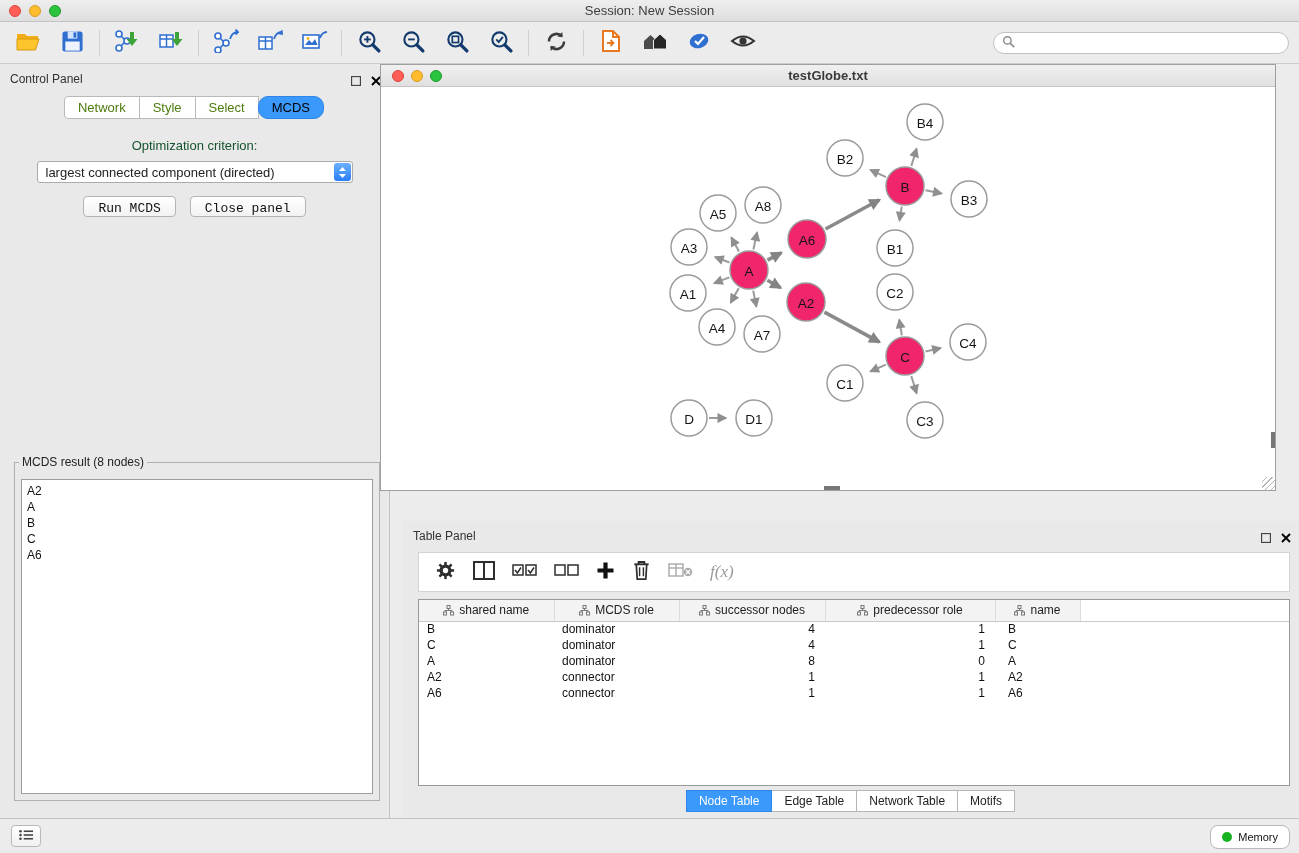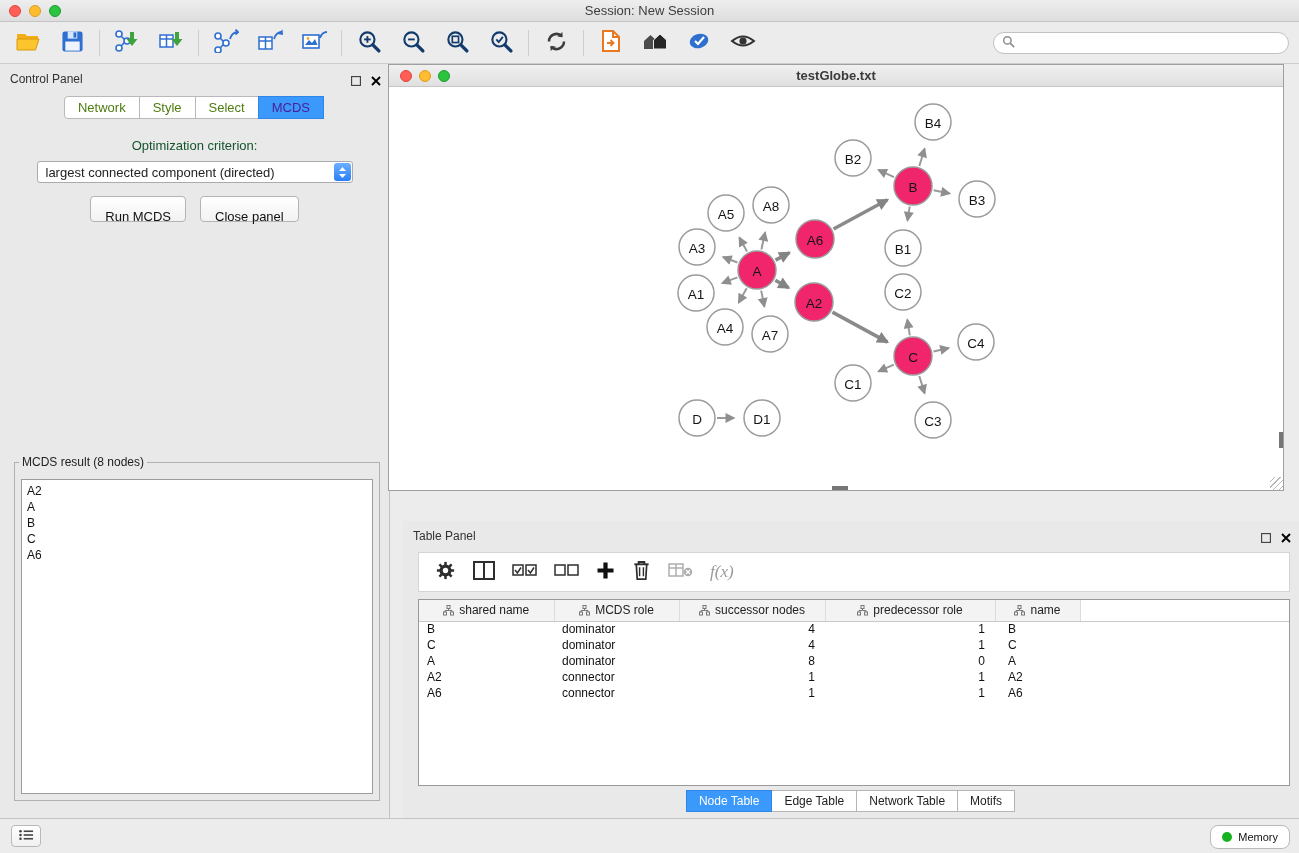--- a/index.html
+++ b/index.html
@@ -34,39 +34,39 @@
   
   .control-panel { position:absolute; top:64px; left:0; width:390px; bottom:35px;
     background:#e9e9e9; border-right:1px solid #c2c2c2; }
   .panel-header { position:relative; height:28px; }
   .panel-header .ph-title { position:absolute; left:10px; top:8px; font-size:12px; color:#333; }
   .ph-icons { position:absolute; right:8px; top:8px; display:flex; gap:10px; align-items:center; }
   .ctabs { display:flex; justify-content:center; margin-top:4px; }
   .ctab { font-size:13px; padding:3px 13px; background:#fff; border:1px solid #b9b9b9;
     margin-left:-1px; color:#4d7c0f; }
   .ctab:first-child { border-radius:4px 0 0 4px; }
-  .ctab.active { background:#3b99fc; color:#4c1d95; border-color:#2f86e8; border-radius:0; position:relative; z-index:2; }
+  .ctab.active { background:#3b99fc; color:#000000; border-color:#2f86e8; border-radius:10px; position:relative; z-index:2; }
   .opt-label { text-align:center; font-size:13px; margin-top:19px; color:#14532d; }
   .dropdown { width:316px; height:22px; margin:8px auto 0; background:#fff;
     border:1px solid #ababab; border-radius:3px; display:flex; align-items:center; }
   .dropdown .dd-text { flex:1; font-size:13px; padding-left:8px; white-space:nowrap; overflow:hidden; }
   .dropdown .stepper { width:17px; height:18px; margin-right:1px; border-radius:3px;
     background:linear-gradient(#6cb0ff,#2a7ef8); display:flex; align-items:center; justify-content:center; }
   .btn-row { display:flex; justify-content:center; gap:14px; margin-top:13px; }
-  .pbtn { font-family:Liberation Sans, sans-serif; font-size:13px; padding:12px 14px; height:21px;
+  .pbtn { font-family:Liberation Mono, monospace; font-size:13px; padding:4px 14px; height:21px;
     background:linear-gradient(#ffffff,#f2f2f2); border:1px solid #b4b4b4; border-radius:4px; color:#111; }
   .result-fieldset { position:absolute; top:391px; left:14px; right:9px; bottom:17px;
     border:1px solid #b0b0b0; }
   .result-fieldset legend { font-size:12px; margin-left:4px; padding:0 3px; color:#222; }
   .result-box { position:absolute; left:6px; right:6px; top:10px; bottom:6px;
     background:#fff; border:1px solid #9d9d9d; overflow:auto; padding-top:3px; }
   .ritem { font-size:12px; line-height:16px; padding:0 5px; color:#111; }
 
   
-  .network-window { position:absolute; top:64px; left:388px; width:896px; height:427px;
+  .network-window { position:absolute; top:64px; left:380px; width:896px; height:427px;
     background:#fff; border:1px solid #9f9f9f; }
   .net-titlebar { position:relative; height:22px; background:linear-gradient(#f0f0f0,#e0e0e0);
     border-bottom:1px solid #c6c6c6; }
   .net-titlebar .title { position:absolute; left:0; right:0; text-align:center; line-height:22px;
     font-size:13px; font-weight:bold; color:#3a3a3a; }
   .net-lights { position:absolute; left:11px; top:5px; display:flex; gap:7px; }
   .net-canvas { position:absolute; top:22px; left:0; right:0; bottom:0; background:#fff; overflow:hidden; }
   .net-canvas svg { display:block; }
   .net-canvas svg text { font-family:"Liberation Sans", sans-serif; font-size:13.5px; fill:#151515;
     text-anchor:middle; dominant-baseline:central; }

